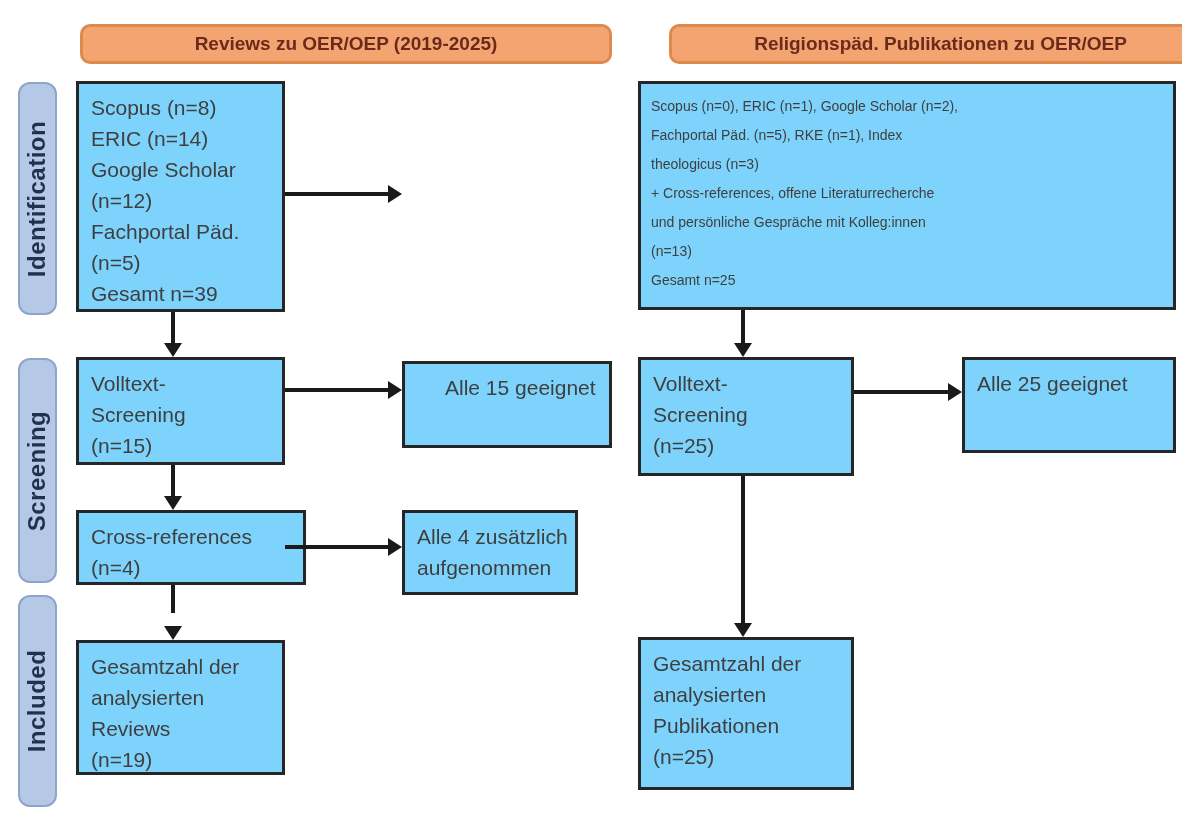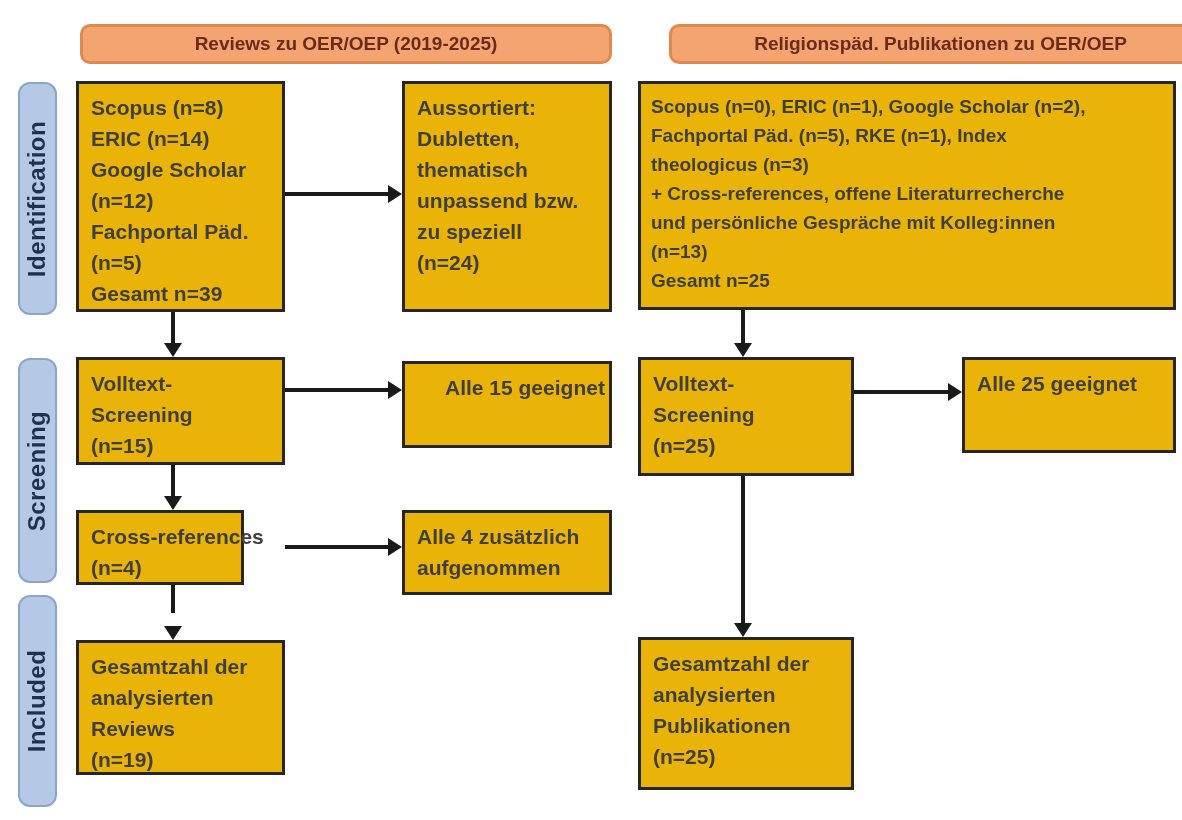--- a/index.html
+++ b/index.html
@@ -21,25 +21,25 @@
   .stage{
     position:absolute; display:flex; align-items:center; justify-content:center;
     background:var(--blue-fill); border:2px solid var(--blue-border);
     border-radius:12px; box-sizing:border-box;
   }
   .stage span{
     transform:rotate(-90deg); white-space:nowrap; color:var(--blue-text);
     font-weight:bold; font-size:24px; letter-spacing:0.5px;
   }
   .box{
-    position:absolute; background:#eab308; border:3px solid var(--box-border);
-    box-sizing:border-box; color:var(--box-text); font-weight:bold;
+    position:absolute; background:#7dd3fc; border:3px solid var(--box-border);
+    box-sizing:border-box; color:var(--box-text); font-weight:normal;
     font-size:21px; line-height:31px; padding:8px 6px 6px 12px; white-space:pre;
   }
-  .box.small{font-size:19px; line-height:29px; padding:8px 22px 6px 10px;}
+  .box.small{font-size:14px; line-height:29px; padding:8px 22px 6px 10px;}
   .hline{position:absolute; height:4px; background:var(--arrow);}
   .vline{position:absolute; width:4px; background:var(--arrow);}
   .head-right{
     position:absolute; width:0; height:0;
     border-top:9px solid transparent; border-bottom:9px solid transparent;
     border-left:14px solid var(--arrow);
   }
   .head-down{
     position:absolute; width:0; height:0;
     border-left:9px solid transparent; border-right:9px solid transparent;
@@ -64,33 +64,27 @@
     <span>Included</span>
   </div>
 
   <div class="box" style="left:76px; top:81px; width:209px; height:231px;">Scopus (n=8)
 ERIC (n=14)
 Google Scholar
 (n=12)
 Fachportal Päd.
 (n=5)
 Gesamt n=39</div>
-  <div class="box" style="left:402px; top:81px; width:210px; height:231px;">Aussortiert:
-Dubletten,
-thematisch
-unpassend bzw.
-zu speziell
-(n=24)</div>
   <div class="box" style="left:76px; top:357px; width:209px; height:108px;">Volltext-
 Screening
 (n=15)</div>
   <div class="box" style="left:402px; top:361px; width:210px; height:87px;padding-left:40px;">Alle 15 geeignet</div>
-  <div class="box" style="left:76px; top:510px; width:168px; height:75px;">Cross-references
+  <div class="box" style="left:76px; top:510px; width:230px; height:75px;">Cross-references
 (n=4)</div>
-  <div class="box" style="left:402px; top:510px; width:210px; height:85px;">Alle 4 zusätzlich
+  <div class="box" style="left:402px; top:510px; width:176px; height:85px;">Alle 4 zusätzlich
 aufgenommen</div>
   <div class="box" style="left:76px; top:640px; width:209px; height:135px;">Gesamtzahl der
 analysierten
 Reviews
 (n=19)</div>
 
   <div class="box small" style="left:638px; top:81px; width:538px; height:229px;">Scopus (n=0), ERIC (n=1), Google Scholar (n=2),
 Fachportal Päd. (n=5), RKE (n=1), Index
 theologicus (n=3)
 + Cross-references, offene Literaturrecherche

